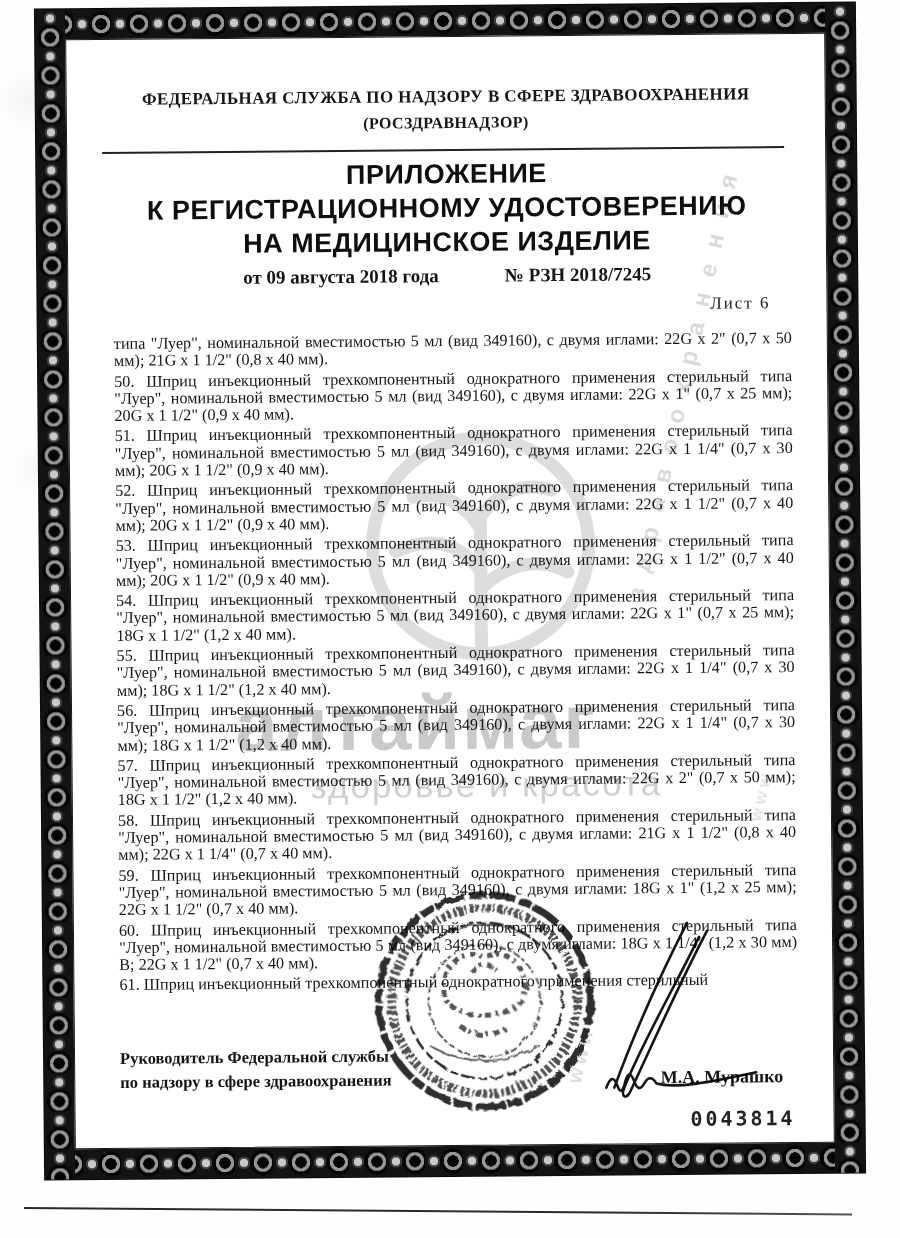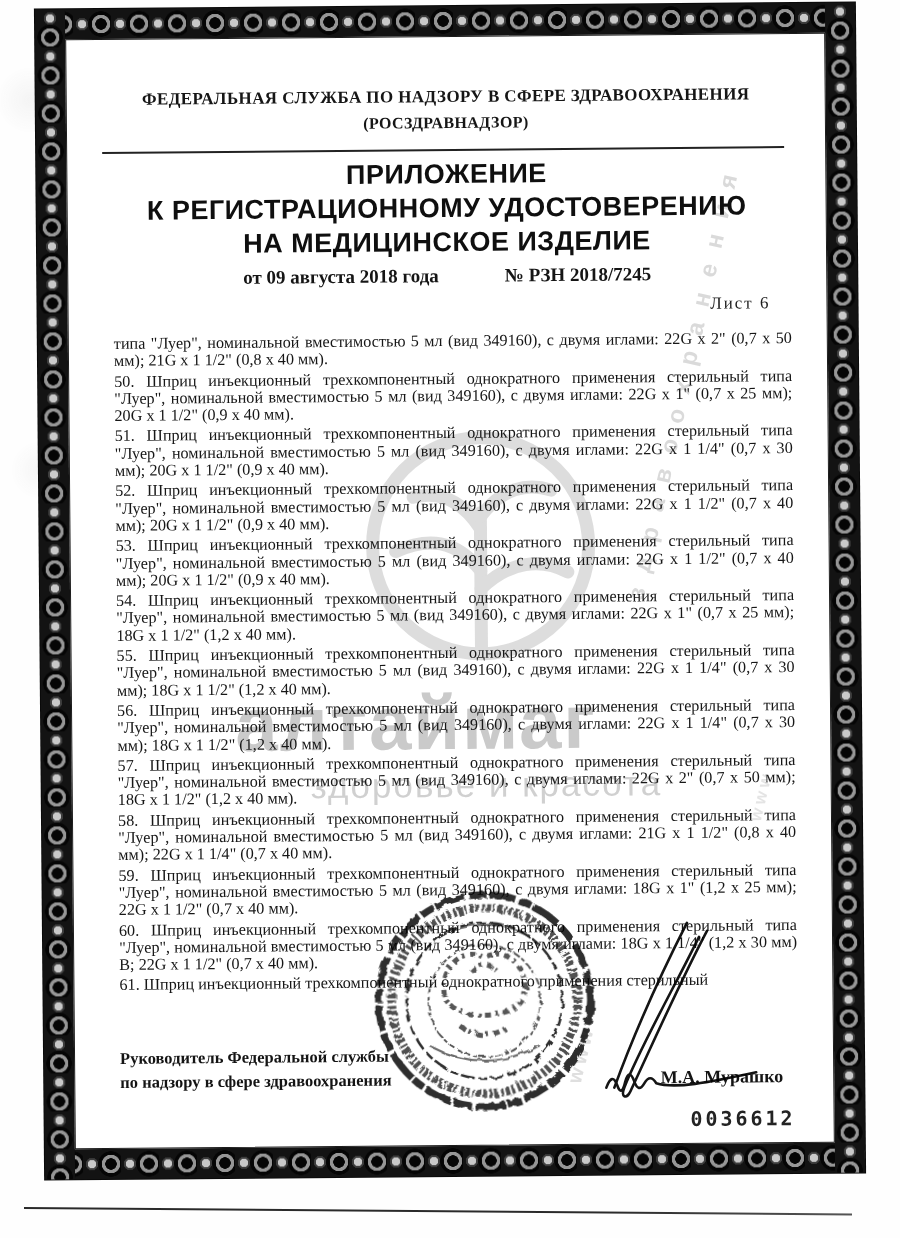--- a/index.html
+++ b/index.html
@@ -182,21 +182,21 @@
         <p>59. Шприц инъекционный трехкомпонентный однократного применения стерильный типа "Луер", номинальной вместимостью 5 мл (вид 349160), с двумя иглами: 18G х 1" (1,2 х 25 мм); 22G х 1 1/2" (0,7 х 40 мм).</p>
         <p>60. Шприц инъекционный трехкомпонентный однократного применения стерильный типа "Луер", номинальной вместимостью 5 мл (вид 349160), с двумя иглами: 18G х 1 1/4" (1,2 х 30 мм) В; 22G х 1 1/2" (0,7 х 40 мм).</p>
         <p>61. Шприц инъекционный трехкомпонентный однократного применения стерильный</p>
       </div>
 
       <div class="role">
         <div>Руководитель Федеральной службы</div>
         <div>по надзору в сфере здравоохранения</div>
       </div>
       <div class="signame">М.А. Мурашко</div>
-      <div class="serial">0036612</div>
+      <div class="serial">0043814</div>
 
       <svg class="stamp" width="250" height="250" viewBox="0 0 250 250">
         <defs>
           <filter id="rough">
             <feTurbulence type="fractalNoise" baseFrequency="0.12" numOctaves="2" result="n"></feTurbulence>
             <feDisplacementMap in="SourceGraphic" in2="n" scale="6"></feDisplacementMap>
           </filter>
         </defs>
         <g filter="url(#rough)" fill="none" stroke="#1d1d1d">
           <circle cx="125" cy="125" r="106" stroke-width="7" stroke-dasharray="26 3 14 2 31 4 18 3"></circle>

